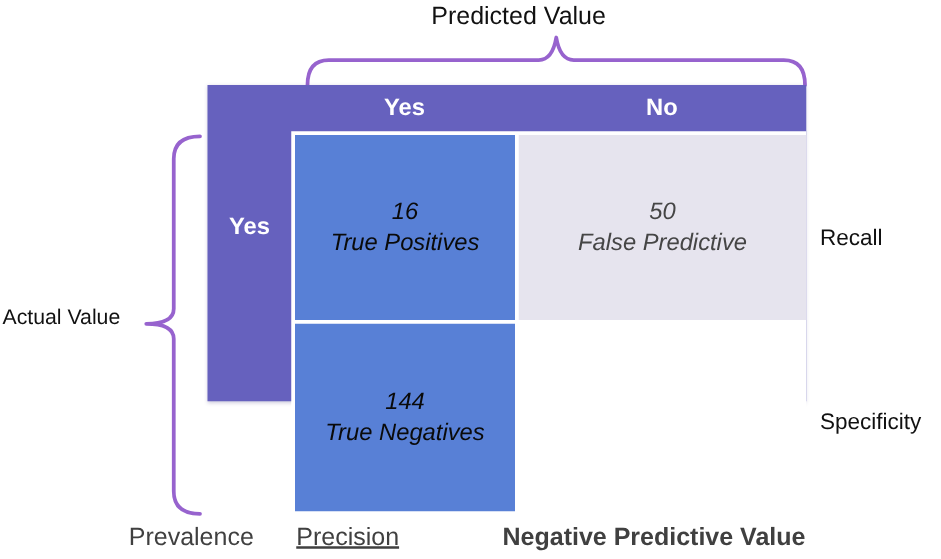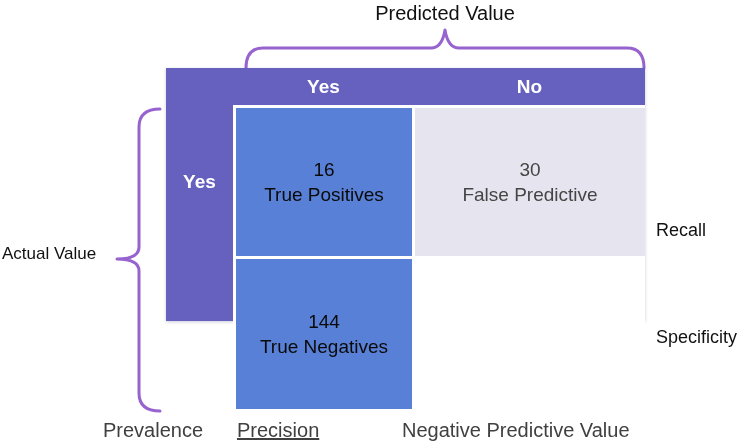--- a/index.html
+++ b/index.html
@@ -9,21 +9,20 @@
     width: 753px;
     height: 447px;
     background: #ffffff;
     overflow: hidden;
     color: #000;
   }
   .abs { position: absolute; }
 
   .title {
     top: 2px; left: 345px; width: 200px;
-    text-align: center;
     font-size: 20px;
     color: #111;
     white-space: nowrap;
   }
 
   .axis-left {
     top: 244px; left: 2px; width: 104px;
     font-size: 17px;
     color: #111;
     white-space: nowrap;
@@ -58,48 +57,49 @@
     position: absolute;
     left: 67px; top: 37px;
     width: 412px; height: 304px;
     background: #ffffff;
     box-sizing: border-box;
     padding: 3px 0 0 3px;
     display: grid;
     grid-template-columns: 176px 1fr;
     grid-template-rows: 148px 1fr;
     gap: 3px;
+    font-style: italic;
   }
   .cell {
     display: flex; flex-direction: column;
     align-items: center; justify-content: center;
     font-size: 19px; line-height: 1.32;
     text-align: center;
   }
   .cell.blue { background: var(--cell_blue, #5880D6); color: #0a0a0a; }
   .cell.gray { background: var(--cell_gray, #E6E4EE); color: #454545; }
 
   .right-label {
     left: 656px; width: 96px;
     font-size: 18px; color: #111;
     white-space: nowrap;
   }
-  .right-label.recall      { top: 180px; margin-top: 40px; }
+  .right-label.recall      { top: 180px; }
   .right-label.specificity { top: 327px; }
   .right-label.accuracy    { top: 419px; }
 
   .bottom-label {
     top: 419px;
     text-align: left;
     font-size: 20px; color: #404040;
     white-space: nowrap;
   }
   .bottom-label.prevalence { left: 103px; width: 170px; }
   .bottom-label.precision  { left: 237px; width: 170px; text-decoration: underline; }
-  .bottom-label.npv        { left: 402px; width: 260px; }
+  .bottom-label.npv        { left: 402px; width: 260px; font-weight: bold; }
 
   svg.brace { overflow: visible; }
   svg.brace path {
     fill: none;
     stroke: var(--brace_purple, #9763CE);
     stroke-width: 3;
     stroke-linecap: round;
     stroke-linejoin: round;
   }
 </style>
@@ -127,21 +127,21 @@
 
     <div class="row-header yes">Yes</div>
     <div class="row-header no">No</div>
 
     <div class="cells">
       <div class="cell blue">
         <div>16</div>
         <div>True Positives</div>
       </div>
       <div class="cell gray">
-        <div>30</div>
+        <div>50</div>
         <div>False Predictive</div>
       </div>
       <div class="cell blue">
         <div>144</div>
         <div>True Negatives</div>
       </div>
     </div>
   </div>
 
   <div class="abs right-label recall">Recall</div>

